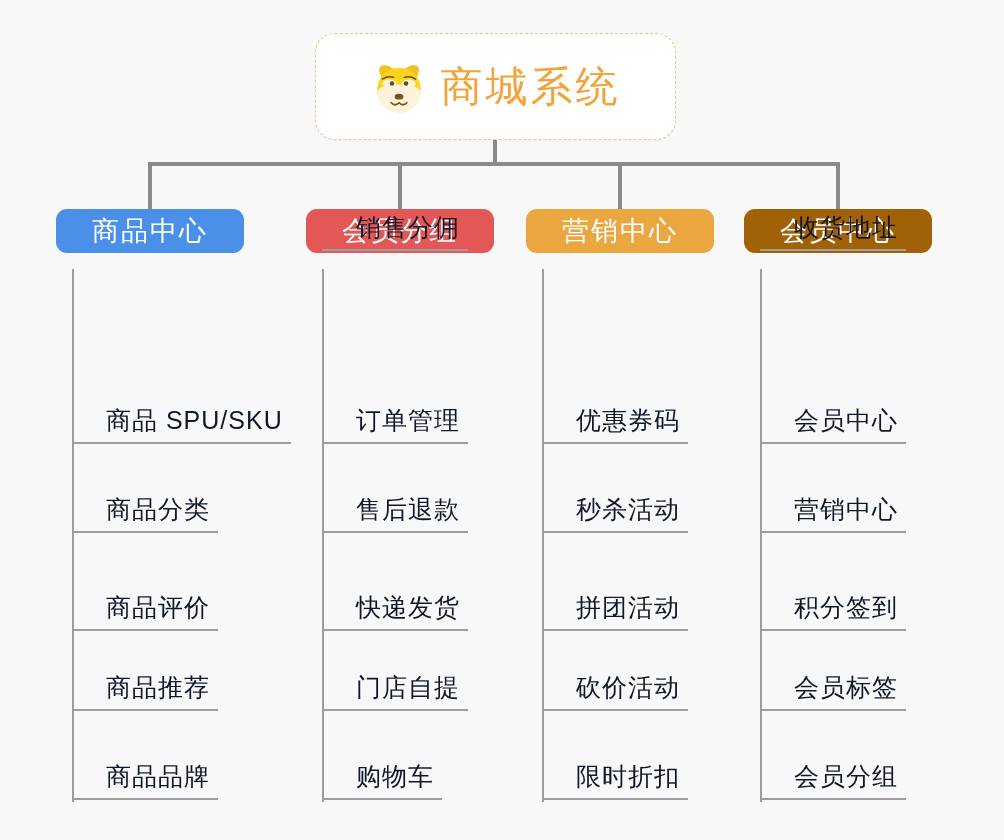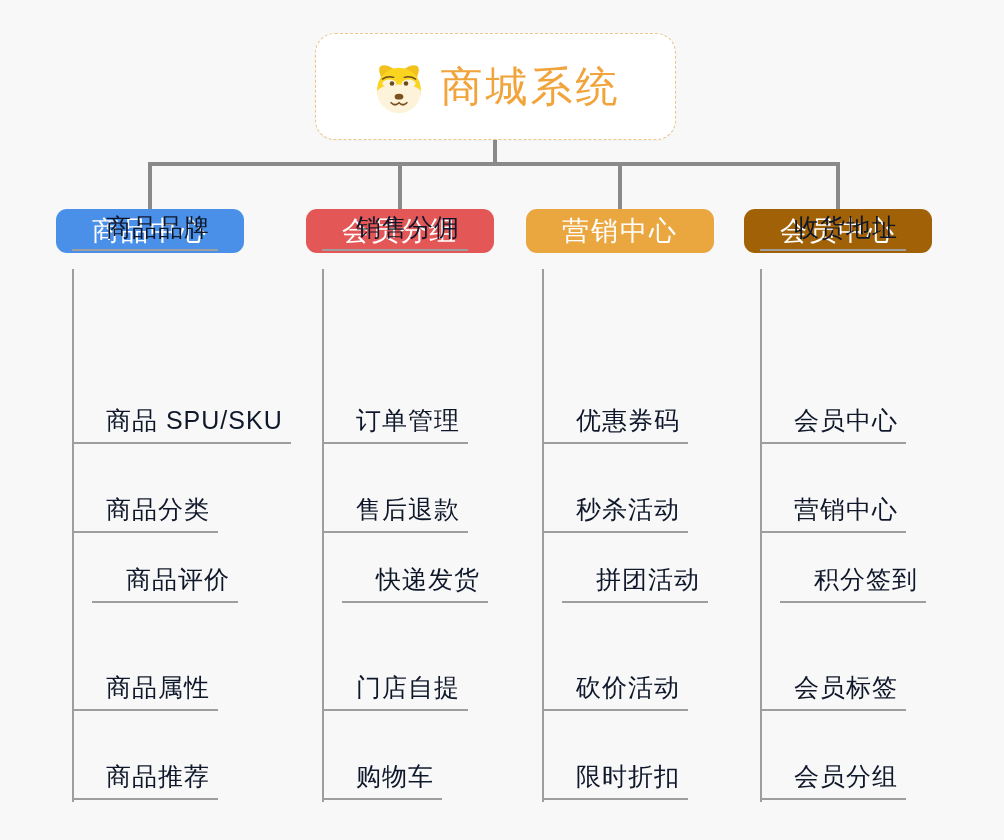--- a/index.html
+++ b/index.html
@@ -87,21 +87,21 @@
     display: flex;
     align-items: flex-end;
     white-space: nowrap;
     font-size: 25px;
     letter-spacing: 1px;
     color: #0f172a;
   }
   .item:nth-of-type(1) { top: 104px; }
   .item:nth-of-type(2) { top: 193px; }
   .item:nth-of-type(3) { top: 282px; }
-  .item:nth-of-type(4) { top: 352px; margin-left: 20px; }
+  .item:nth-of-type(4) { top: 380px; }
   .item:nth-of-type(5) { top: 460px; }
   .item:nth-of-type(6) { top: 549px; }
 </style>
 </head>
 <body>
 
 <div class="canvas">
 
   <div class="conn conn-stem"></div>
   <div class="conn conn-hbar"></div>
@@ -127,21 +127,20 @@
     <span class="root-title">商城系统</span>
   </div>
 
   <div class="branch branch-0">
     <div class="branch-header" style="background-color: rgb(75, 144, 232);">
       <span>商品中心</span>
     </div>
     <div class="item">商品 SPU/SKU</div>
     <div class="item">商品分类</div>
     <div class="item">商品评价</div>
-    <div class="item">商品属性</div>
     <div class="item">商品推荐</div>
     <div class="item">商品品牌</div>
   </div>
 
   <div class="branch branch-1">
     <div class="branch-header" style="background-color: rgb(228, 87, 87);">
       <span>会员分组</span>
     </div>
     <div class="item">订单管理</div>
     <div class="item">售后退款</div>

